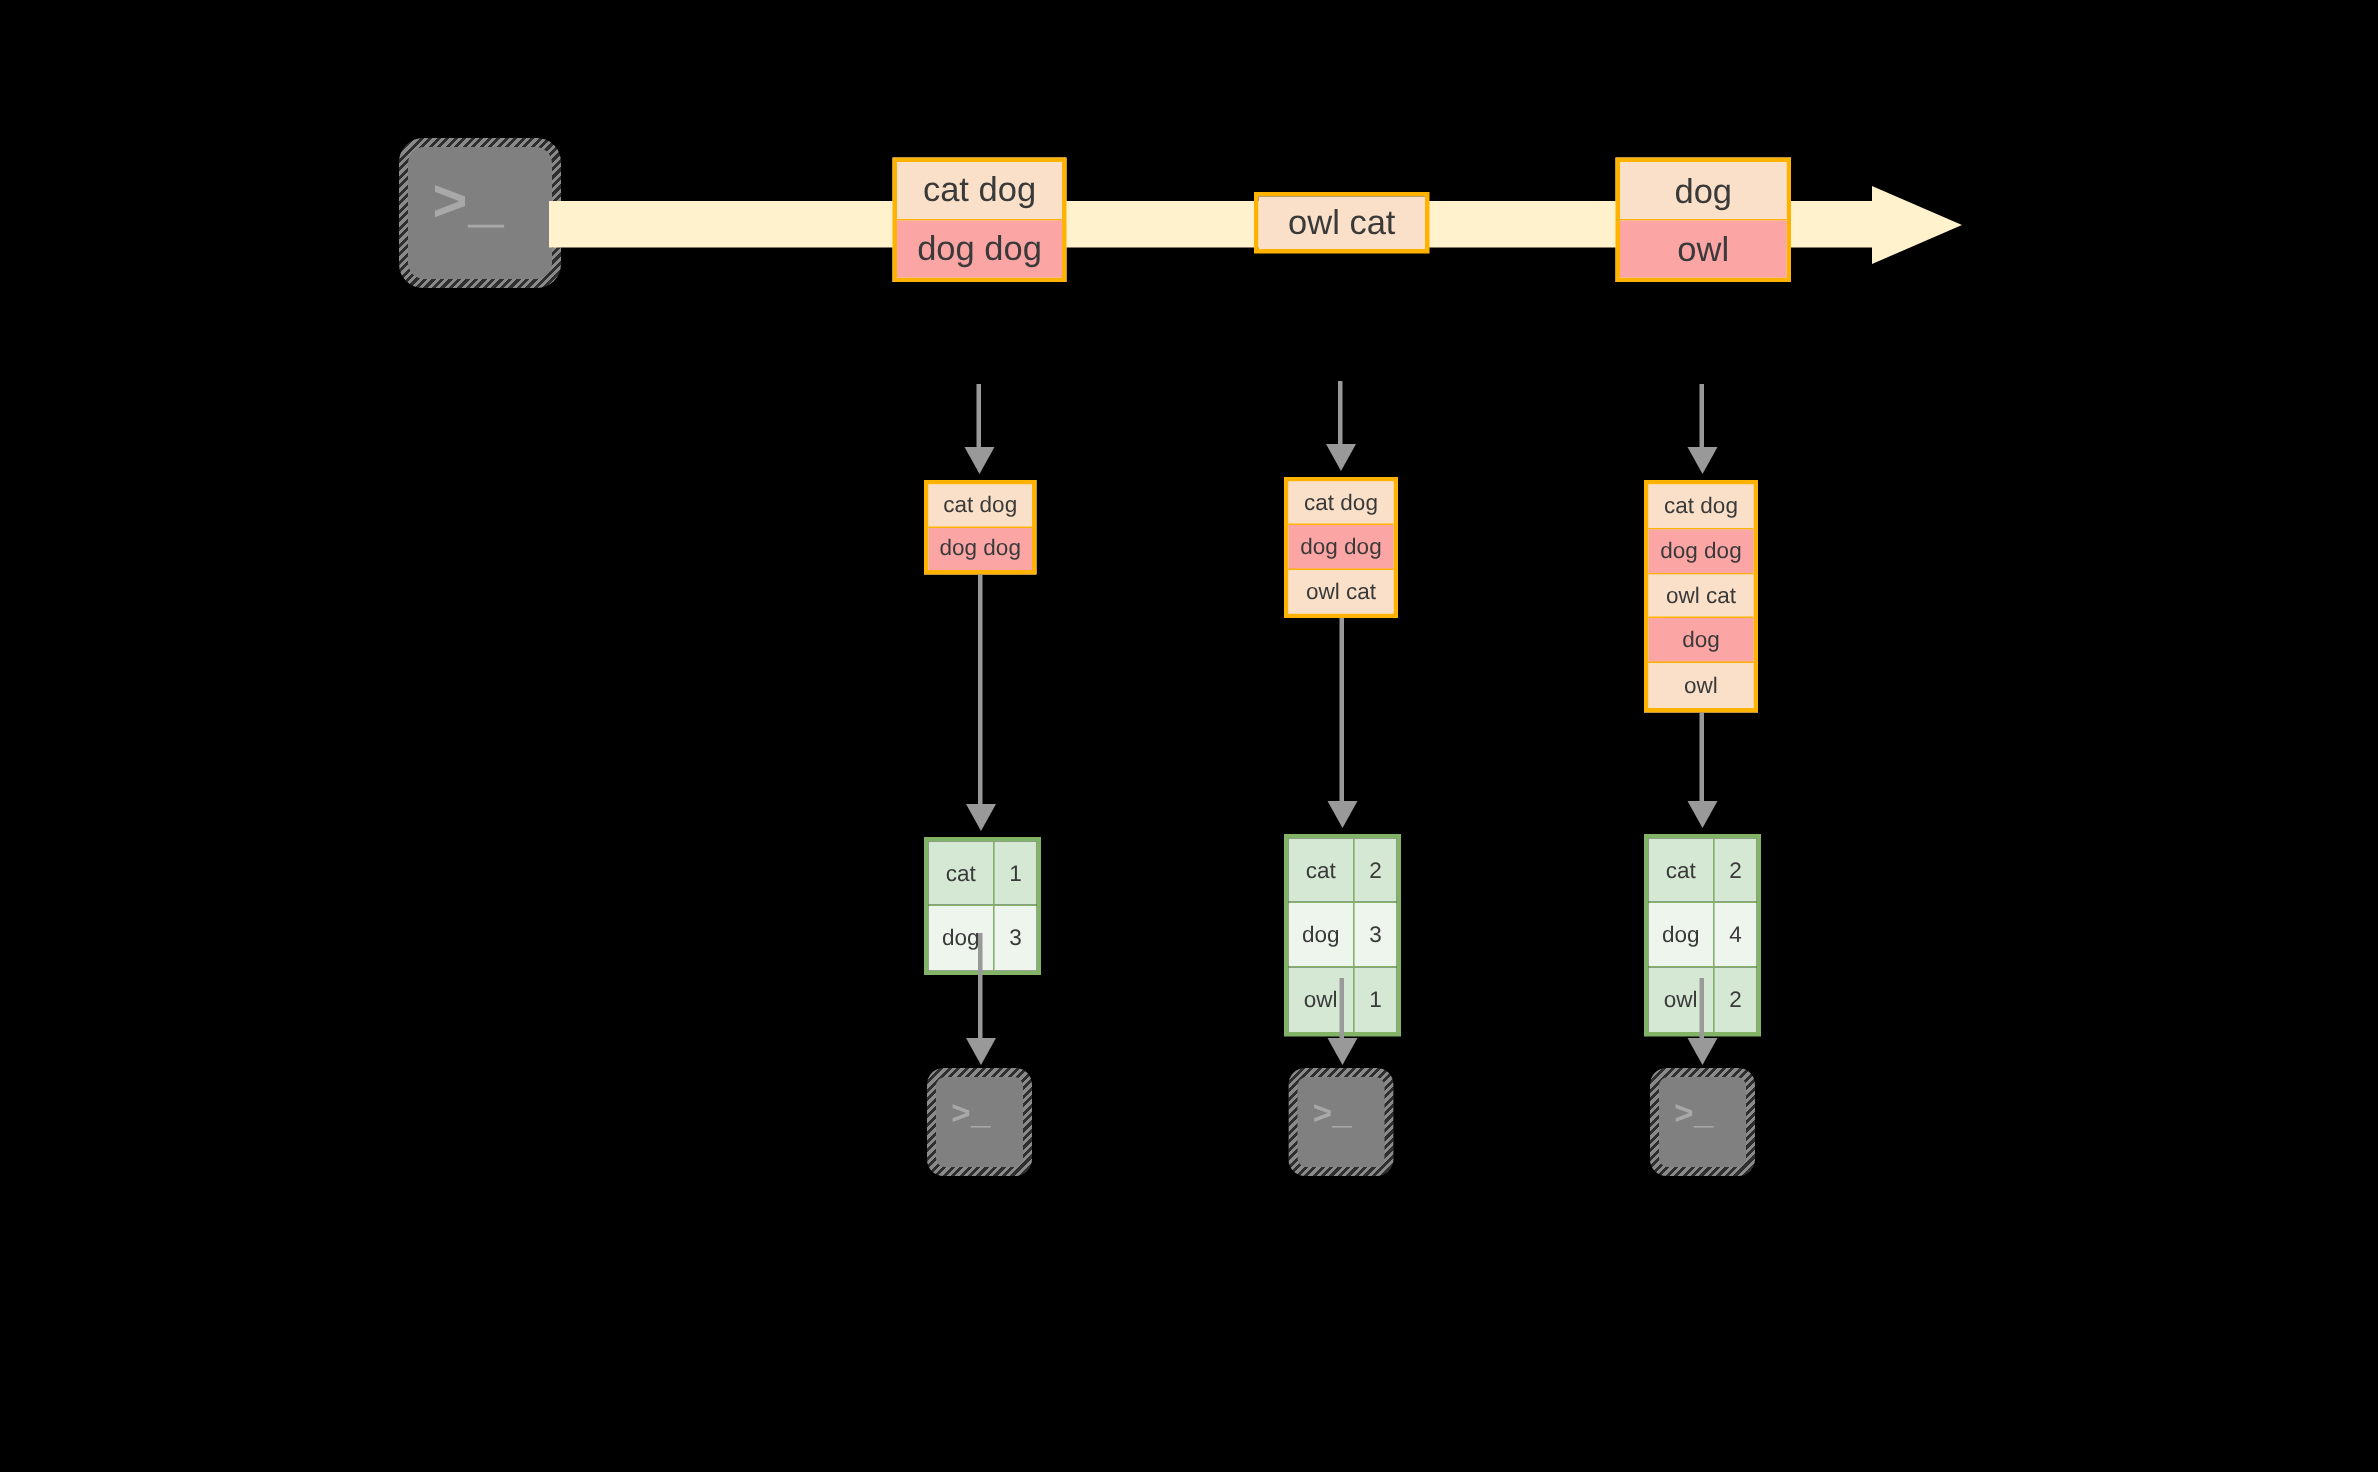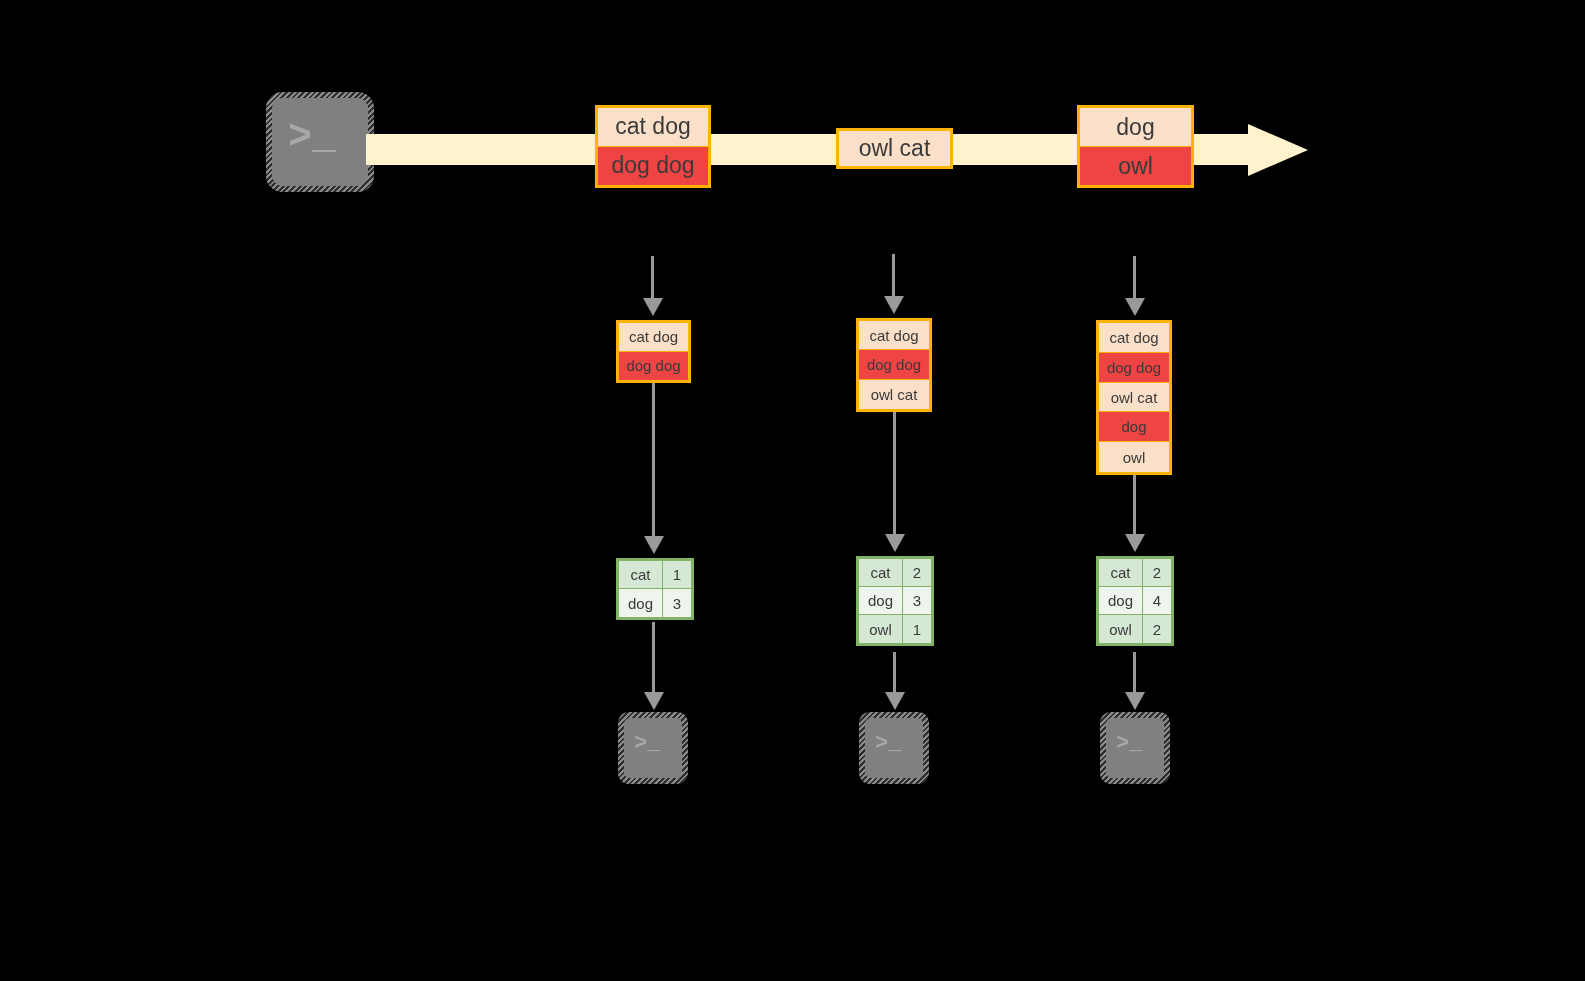--- a/index.html
+++ b/index.html
@@ -77,21 +77,21 @@
     flex-direction: column;
   }
   .ebox .row {
     flex: 1 1 auto;
     display: flex;
     align-items: center;
     justify-content: center;
     color: #3a3a3a;
     white-space: nowrap;
     border-bottom: 1.5px solid #FFB300;
-    background: #ef4444;
+    background: #fca5a5;
   }
   .ebox .row:last-child { border-bottom: none; }
   .ebox .row.shade { background: #FAE0C8; }
 
   
   .ebox.top { font-size: 23px; }
   .ebox.top.b1 { left: 595px; top: 105px; width: 116px; height: 83px; }
   .ebox.top.b1 .row { height: 40px; }
   .ebox.top.b2 { left: 836px; top: 128px; width: 117px; height: 41px; }
   .ebox.top.b3 { left: 1077px; top: 105px; width: 117px; height: 83px; }
@@ -106,21 +106,21 @@
   
   .gtable {
     position: absolute;
     border: 3px solid #82B366;
     display: flex;
     flex-direction: column;
     font-size: 15px;
   }
   .gtable .grow {
     display: flex;
-    height: 28px;
+    height: 43px;
     border-bottom: 1.5px solid #82B366;
   }
   .gtable .grow:last-child { border-bottom: none; }
   .gtable .gcell {
     display: flex;
     align-items: center;
     justify-content: center;
     color: #3a3a3a;
     background: #EDF5EC;
     white-space: nowrap;

